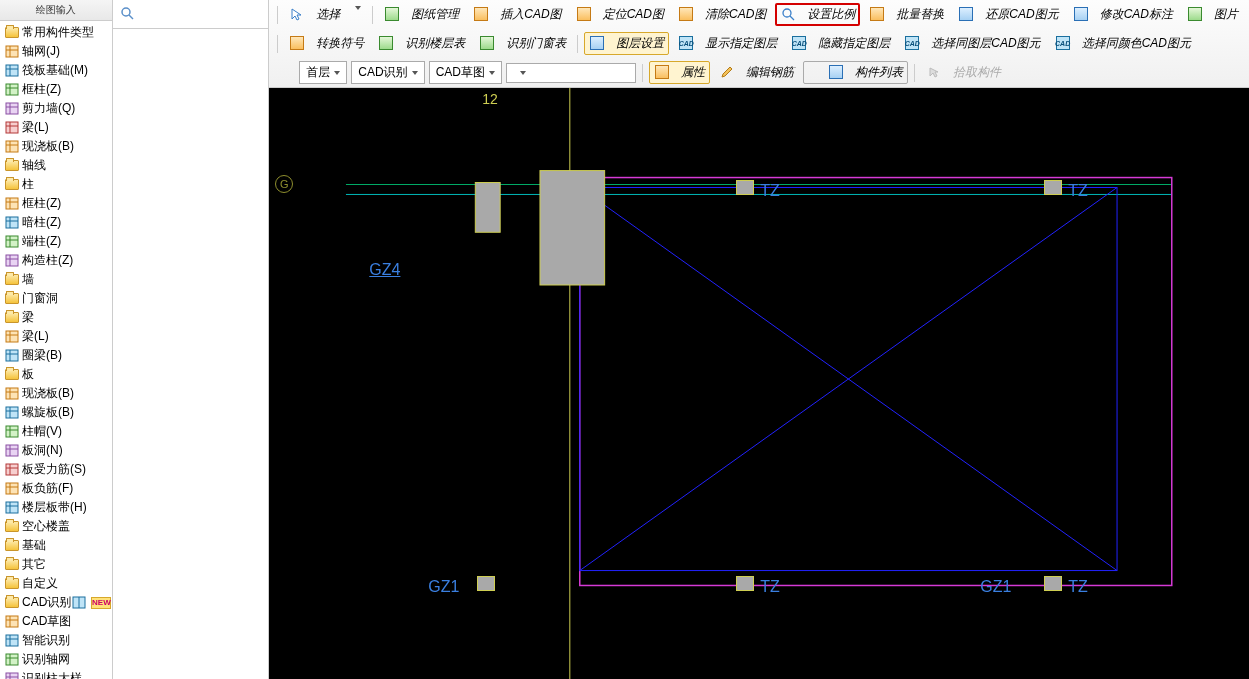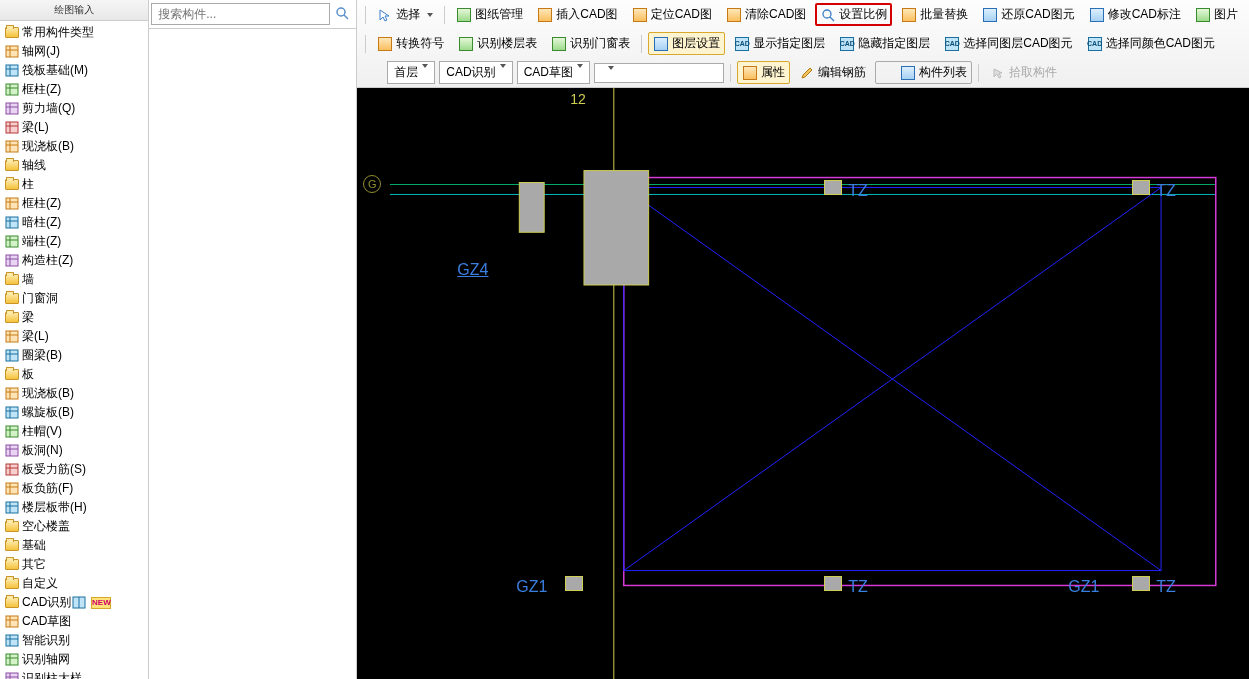--- a/index.html
+++ b/index.html
@@ -16,25 +16,25 @@
 .new-badge { width: 20px; height: 12px; background: #ffe27a; border: 1px solid #d7a82b; font-size: 8px; color: #c06; display: inline-flex; align-items: center; justify-content: center; margin-left: 2px; font-weight: bold; }
 
 .middle-panel { width: 244px; height: 100%; border-right: 1px solid #ccc; display: flex; flex-direction: column; }
 .search-row { display: flex; align-items: center; border-bottom: 1px solid #ccc; padding: 2px; }
 .search-input { flex: 1; border: 1px solid #aaa; padding: 3px 6px; font-size: 12px; color: #999; outline: none; }
 .search-btn { width: 24px; height: 24px; border: none; background: transparent; cursor: pointer; display: flex; align-items: center; justify-content: center; }
 
 .right-panel { flex: 1; height: 100%; display: flex; flex-direction: column; }
 .toolbar { background: linear-gradient(#fdfdfd,#f0f0f0); border-bottom: 1px solid #ccc; }
 .tbrow { display: flex; align-items: center; padding: 3px 6px; flex-wrap: nowrap; gap: 4px; white-space: nowrap; overflow: hidden; }
-.tbtn { display: inline-flex; align-items: center; gap: 3px; padding: 2px 4px; cursor: pointer; border: 1px solid transparent; border-radius: 2px; }
+.tbtn { display: inline-flex; gap: 11px; padding: 2px 4px; cursor: pointer; border: 1px solid transparent; border-radius: 2px; font-style: italic; }
 .tbtn-ico { width: 16px; height: 16px; display: inline-flex; align-items: center; justify-content: center; }
 .highlight-red { border: 2px solid #d40000 !important; padding: 1px 3px; }
 .sep { width: 1px; height: 18px; background: #ccc; margin: 0 2px; }
-.drop { display: inline-flex; border: 1px solid #aaa; background: #fff; padding: 2px 6px; cursor: pointer; }
+.drop { display: inline-flex; align-items: center; border: 1px solid #aaa; background: #fff; padding: 2px 6px; cursor: pointer; }
 .caret { width: 0; height: 0; border-left: 3px solid transparent; border-right: 3px solid transparent; border-top: 4px solid #555; margin-left: 4px; }
 .drop-long { width: 130px; }
 .tbtn-boxed { border: 1px solid #d7a82b; background: #fff4d0; }
 
 .canvas { flex: 1; background: #000; position: relative; overflow: hidden; }
 .cad-label { position: absolute; color: #3a7fe0; font-size: 16px; font-family: Arial; font-weight: 500; }
 .small-rect { position: absolute; background: #a9a9a9; border: 1px solid #cece52; }
 .axis-circle { position: absolute; width: 18px; height: 18px; border: 1px solid #8e8e2e; border-radius: 50%; color: #8e8e2e; font-size: 11px; display: flex; align-items: center; justify-content: center; background: transparent; }
 
 svg.plan { position: absolute; top: 0; left: 0; width: 100%; height: 100%; }
@@ -364,21 +364,20 @@
             </svg>
           </span>
           <span>识别柱大样</span>
         </div>
       </div>
   </div>
 </div>
 
 <div class="middle-panel">
   <div class="search-row">
-    <input class="search-input" placeholder="搜索构件..." style="">
     <button class="search-btn">
       <span>
         <svg width="14" height="14" viewBox="0 0 14 14">
             <circle cx="6" cy="6" r="4" fill="none" stroke="#5a8fc9" stroke-width="1.5"></circle>
             <line x1="9" y1="9" x2="13" y2="13" stroke="#5a8fc9" stroke-width="1.5"></line>
           </svg>
       </span>
     </button>
   </div>
 </div>

